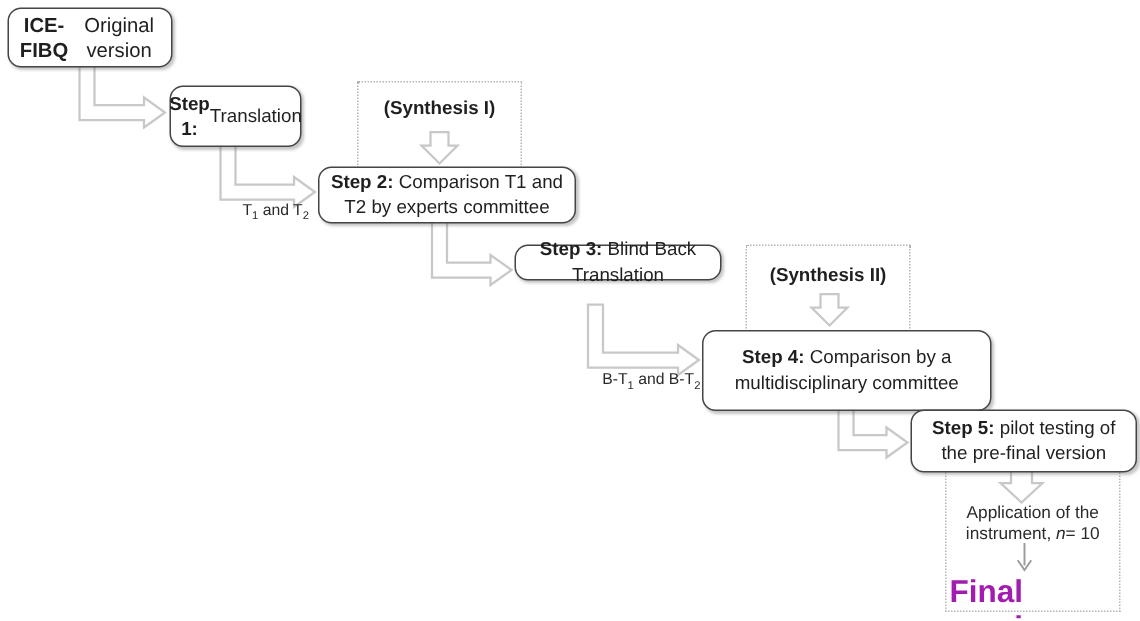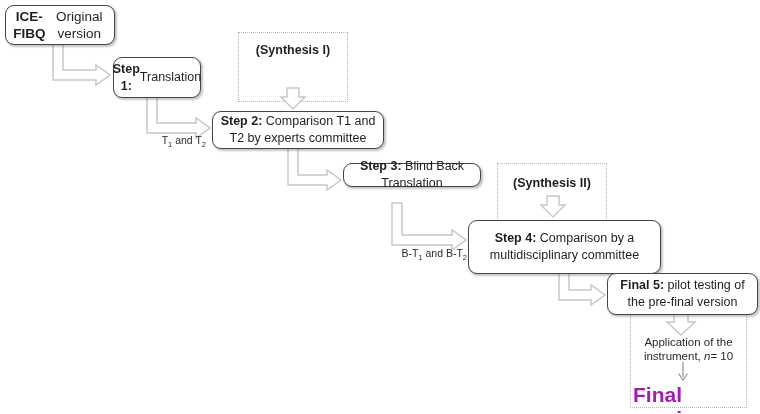--- a/index.html
+++ b/index.html
@@ -43,21 +43,21 @@
   .final-note i{font-style:italic;}
   .final-result{
     position:absolute;z-index:3;font-size:21px;font-weight:bold;text-align:left;color:#a21caf;
   }
 </style>
 </head>
 <body>
 
 <div class="canvas">
 
-  <div class="dashed" style="left:238px;top:32px;width:110px;height:70px;padding-top:10px;">
+  <div class="dashed" style="left:238px;top:54px;width:110px;height:70px;padding-top:10px;">
     <div class="syn-title">(Synthesis I)</div>
   </div>
 
   <div class="dashed" style="left:497px;top:163px;width:110px;height:60px;padding-top:12px;">
     <div class="syn-title">(Synthesis II)</div>
   </div>
 
   <div class="dashed" style="left:630px;top:312px;width:117px;height:96px;"></div>
 
   <svg class="flow-layer" width="760" height="414" viewBox="0 0 760 414">
@@ -98,21 +98,21 @@
 
   <div class="node" style="left:468px;top:220px;width:193px;height:54px;">
     <div class="inline-text">
       <b>Step 4:</b>
       <span>Comparison by a multidisciplinary committee</span>
     </div>
   </div>
 
   <div class="node" style="left:607px;top:273px;width:151px;height:42px;">
     <div class="inline-text">
-      <b>Final 5:</b>
+      <b>Step 5:</b>
       <span>pilot testing of the pre-final version</span>
     </div>
   </div>
 
   <span class="arrow-label" style="left:126px;top:134px;width:80px;"><span>T</span><sub>1</sub><span> and T</span><sub>2</sub></span>
 
   <span class="arrow-label" style="left:377px;top:247px;width:90px;"><span>B-T</span><sub>1</sub><span> and B-T</span><sub>2</sub></span>
 
   <div class="final-note" style="left:633px;top:335px;width:111px;">
     <span>Application of the</span><br>

